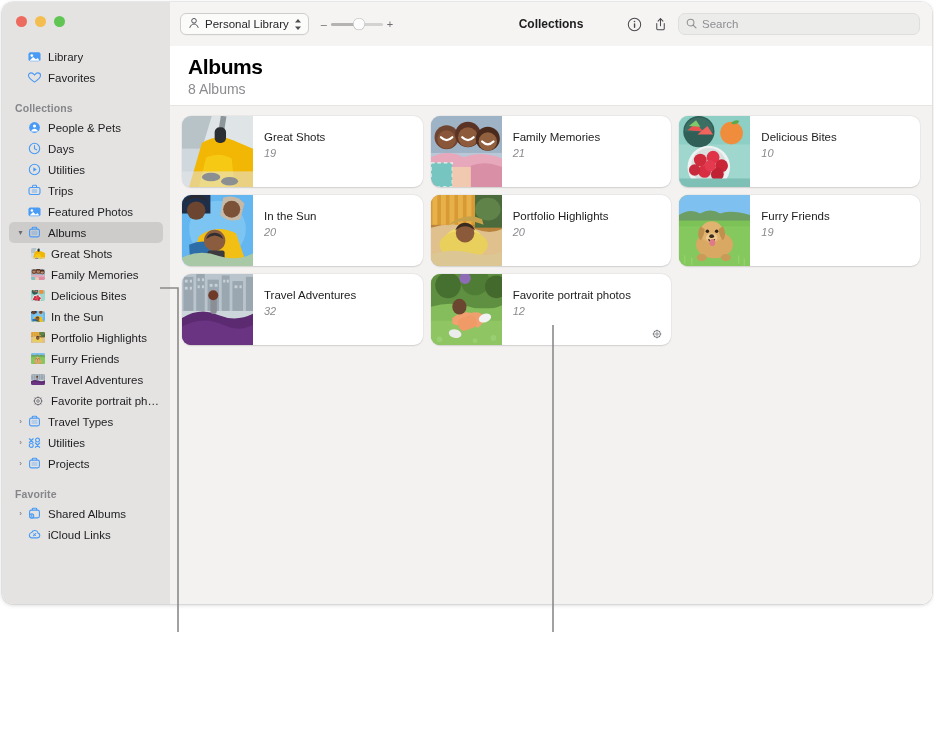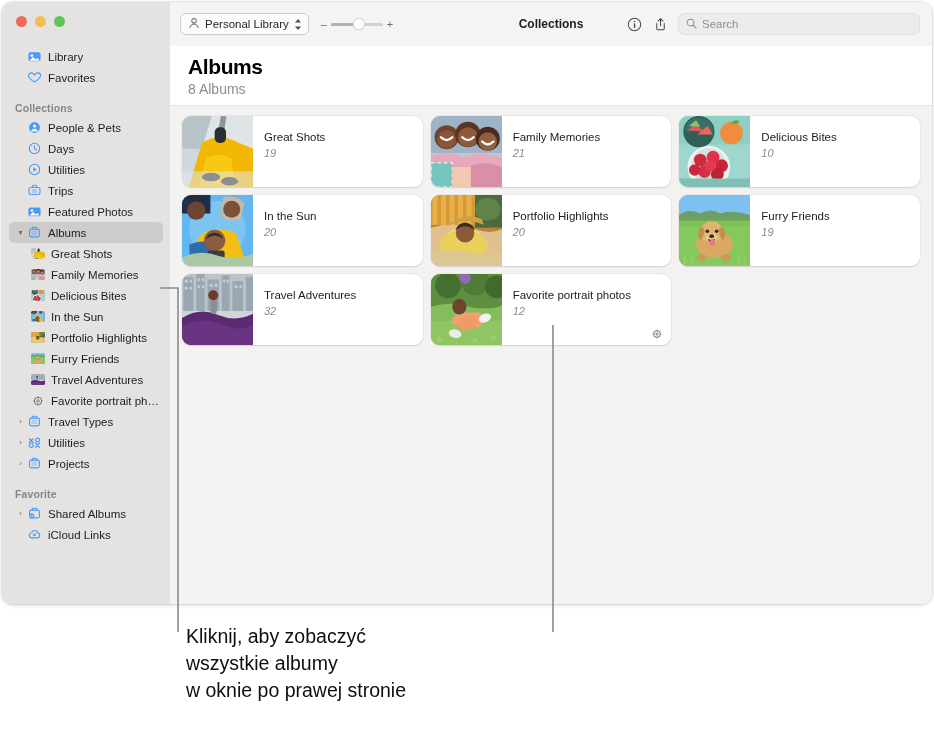--- a/index.html
+++ b/index.html
@@ -884,16 +884,13 @@
       </div>
     </div>
   </div>
 </div>
 
 <div id="callout-layer">
   <svg width="934" height="732">
     <path d="M160 288 H178 V632" fill="none" stroke="#8a8a8a" stroke-width="1.6"></path>
     <path d="M553 325 V632" fill="none" stroke="#8a8a8a" stroke-width="1.6"></path>
   </svg>
-  <div class="caption" id="caption-left">Kliknij, aby zobaczyć
-wszystkie albumy
-w oknie po prawej stronie</div>
 </div>
 
 </body></html>

